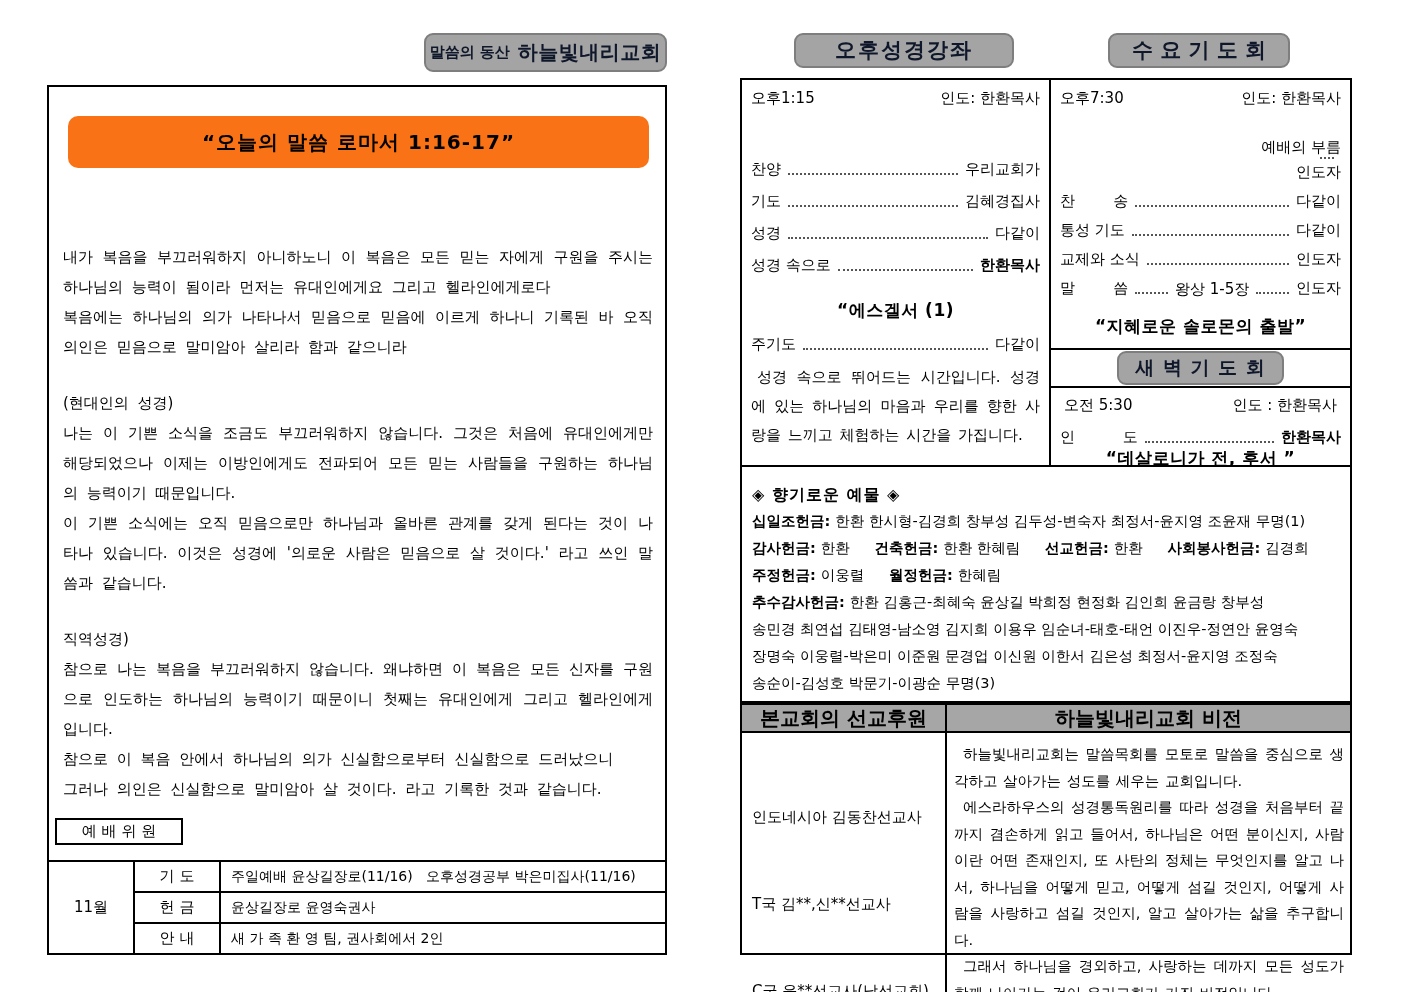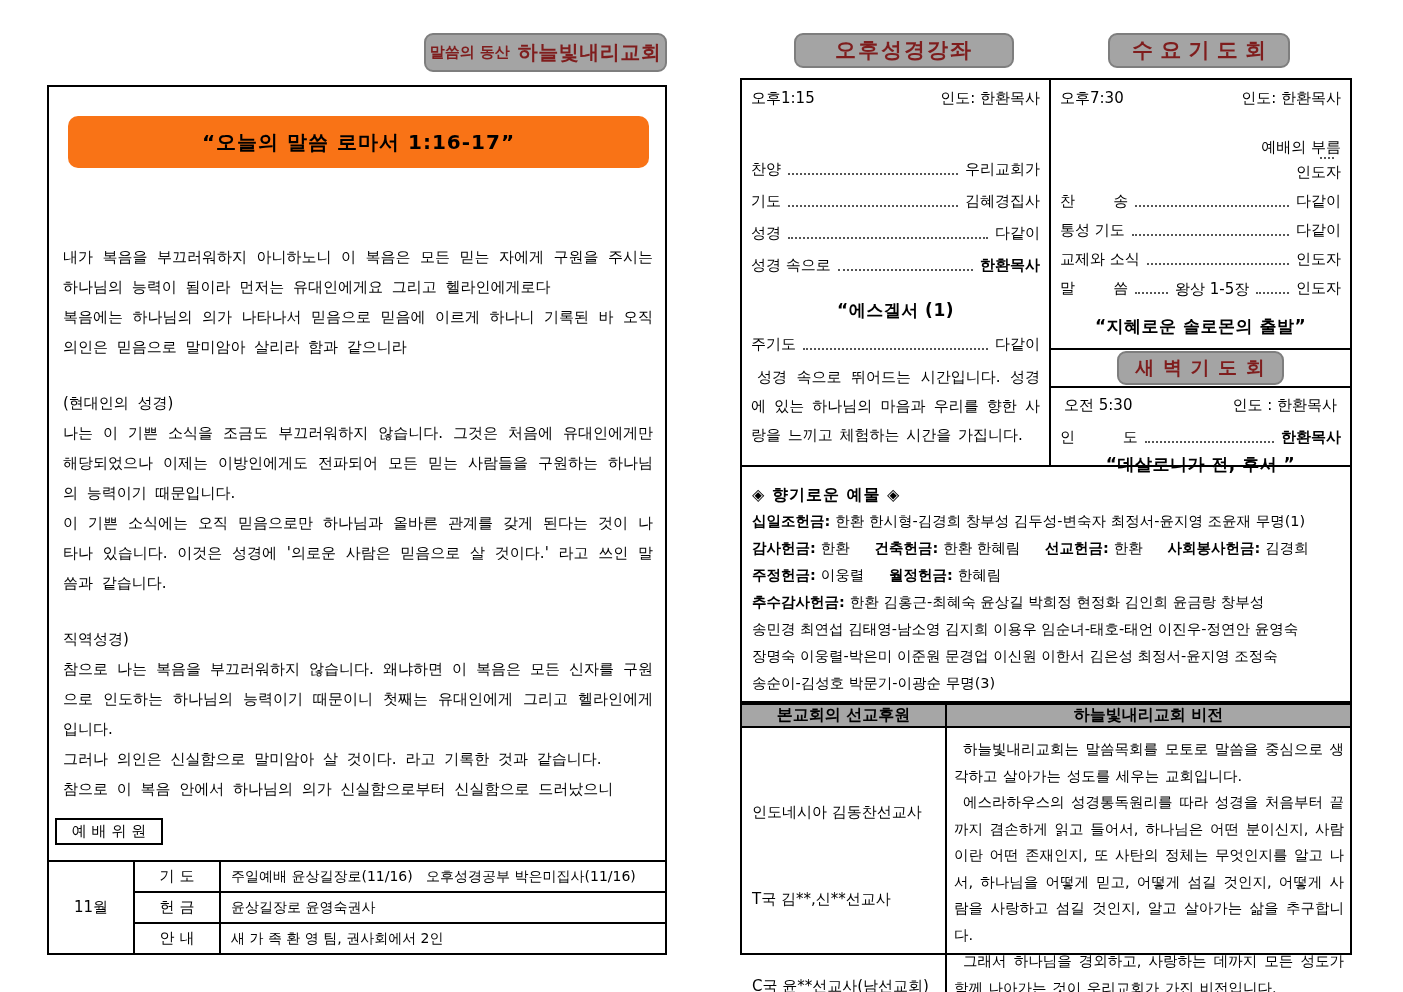--- a/index.html
+++ b/index.html
@@ -11,21 +11,21 @@
     font-family: "DejaVu Sans", sans-serif;
     color: #000;
     overflow: hidden;
   }
   
   .badge {
     background: #a4a4a4;
     border: 2px solid #7e7e7e;
     border-radius: 9px;
     font-weight: bold;
-    color: #7f1d1d;
+    color: #0f172a;
     text-align: center;
   }
   .top-badge {
     position: absolute; left: 424px; top: 33px; width: 243px; height: 39px;
     display: flex; align-items: center; justify-content: center; gap: 8px;
   }
   .tb-small { font-size: 15px; font-weight: bold; }
   .tb-large { font-size: 20px; font-weight: bold; letter-spacing: 0.5px; }
   .badge-pm {
     position: absolute; left: 794px; top: 33px; width: 220px; height: 35px;
@@ -51,21 +51,21 @@
     font-size: 20px; font-weight: bold; letter-spacing: 1px;
   }
   .lp-body {
     position: absolute; left: 14px; top: 155px; right: 12px;
     font-size: 15px; line-height: 30px;
     text-align: justify; word-spacing: 4px;
   }
   .lp-body p { margin: 0; }
   .sp-top { margin-top: 26px !important; }
   .committee-box {
-    position: absolute; left: 6px; top: 731px; width: 108px; height: 27px;
+    position: absolute; left: 6px; top: 731px; width: 128px; height: 27px;
     border: 2px solid #000;
     display: flex; align-items: center; justify-content: center;
     font-size: 15px; white-space: pre;
   }
   .ctable {
     position: absolute; left: -2px; right: -2px; bottom: -2px; height: 95px;
     border: 2px solid #000;
     display: flex; font-size: 15px;
   }
   .ctable .month {
@@ -113,40 +113,40 @@
     margin-top: 9px; font-size: 15px; line-height: 29px;
     text-align: justify; word-spacing: 2px; text-indent: 6px;
   }
   .wrows .prow { margin-top: 10px; }
   .dawn-badge-row {
     margin: 10px -9px 0 -9px;
     border-top: 2px solid #000; border-bottom: 2px solid #000;
     text-align: center; padding: 1px 0;
   }
   .dawn-hdr { margin-top: 8px; padding: 0 4px; }
-  .dawn-sermon { margin-top: 6px; }
+  .dawn-sermon { margin-top: 0; }
   
   .offer-box {
     position: absolute; left: 740px; top: 467px; width: 612px; height: 236px;
     border: 2px solid #000; border-top: none;
     padding: 14px 10px 0 10px;
     font-size: 14.5px; line-height: 27px;
   }
   .offer-title { font-weight: bold; font-size: 16px; letter-spacing: 1px; }
   .oline b { font-weight: bold; margin-right: 5px; }
   .oline .grp { margin-right: 20px; }
   
   .bottom-table {
     position: absolute; left: 740px; top: 703px; width: 612px; height: 252px;
     border: 2px solid #000;
     display: flex; flex-direction: column;
   }
   .bt-hdr { display: flex; height: 28px; border-bottom: 2px solid #000; }
   .bt-h-left, .bt-h-right {
-    background: #a6a6a6; font-weight: bold; font-size: 16px;
+    background: #a6a6a6; font-weight: bold; font-size: 20px;
     display: flex; align-items: center; justify-content: center;
   }
   .bt-h-left { width: 205px; border-right: 2px solid #000; }
   .bt-h-right { flex: 1; }
   .bt-body { flex: 1; display: flex; }
   .bt-left {
     width: 205px; border-right: 2px solid #000;
     padding: 12px 0 0 10px; font-size: 15px; line-height: 29px; white-space: pre;
   }
   .bt-right {
@@ -170,22 +170,22 @@
     <div class="title-box">“오늘의 말씀 로마서 1:16-17”</div>
 
     <div class="lp-body">
       <p>내가 복음을 부끄러워하지 아니하노니 이 복음은 모든 믿는 자에게 구원을 주시는 하나님의 능력이 됨이라 먼저는 유대인에게요 그리고 헬라인에게로다</p>
       <p>복음에는 하나님의 의가 나타나서 믿음으로 믿음에 이르게 하나니 기록된 바 오직 의인은 믿음으로 말미암아 살리라 함과 같으니라</p>
       <p class="sp-top">(현대인의 성경)</p>
       <p>나는 이 기쁜 소식을 조금도 부끄러워하지 않습니다. 그것은 처음에 유대인에게만 해당되었으나 이제는 이방인에게도 전파되어 모든 믿는 사람들을 구원하는 하나님의 능력이기 때문입니다.</p>
       <p>이 기쁜 소식에는 오직 믿음으로만 하나님과 올바른 관계를 갖게 된다는 것이 나타나 있습니다. 이것은 성경에 '의로운 사람은 믿음으로 살 것이다.' 라고 쓰인 말씀과 같습니다.</p>
       <p class="sp-top">직역성경)</p>
       <p>참으로 나는 복음을 부끄러워하지 않습니다. 왜냐하면 이 복음은 모든 신자를 구원으로 인도하는 하나님의 능력이기 때문이니 첫째는 유대인에게 그리고 헬라인에게입니다.</p>
+      <p>참으로 이 복음 안에서 하나님의 의가 신실함으로부터 신실함으로 드러났으니</p>
       <p>그러나 의인은 신실함으로 말미암아 살 것이다. 라고 기록한 것과 같습니다.</p>
-      <p>참으로 이 복음 안에서 하나님의 의가 신실함으로부터 신실함으로 드러났으니</p>
     </div>
 
     <div class="committee-box">예 배 위 원</div>
 
     <div class="ctable">
       <div class="month">11월</div>
       <div class="rows">
         <div class="crow">
           <div class="clabel">기 도</div>
           <div class="cvalue">주일예배 윤상길장로(11/16)   오후성경공부 박은미집사(11/16)</div>

